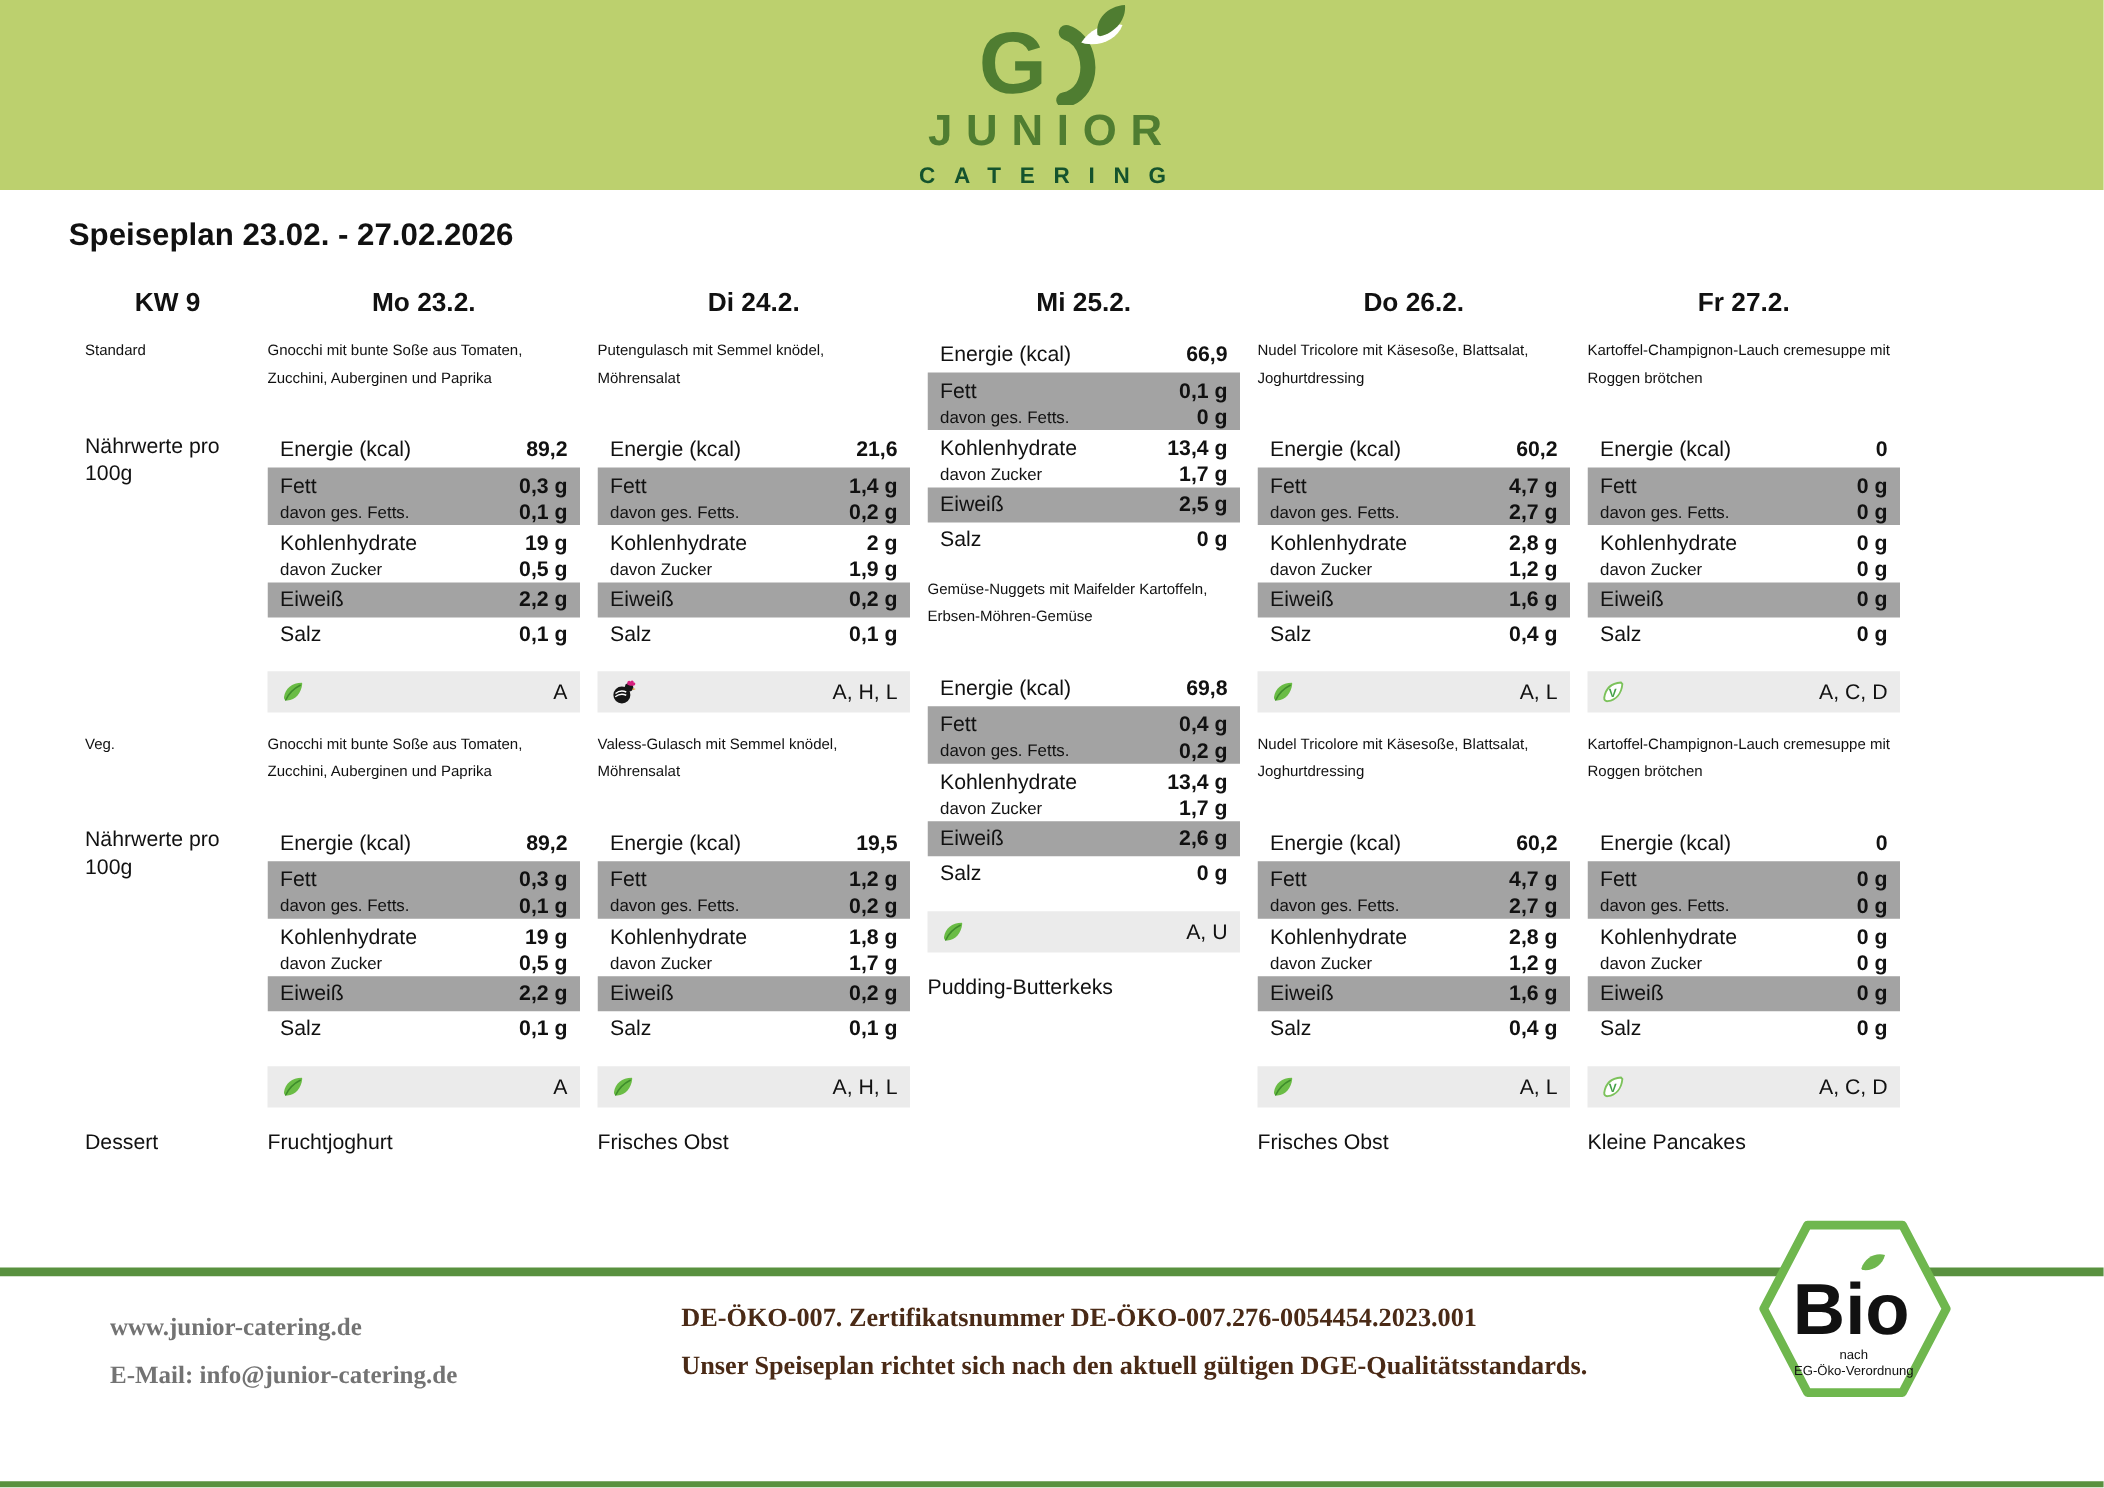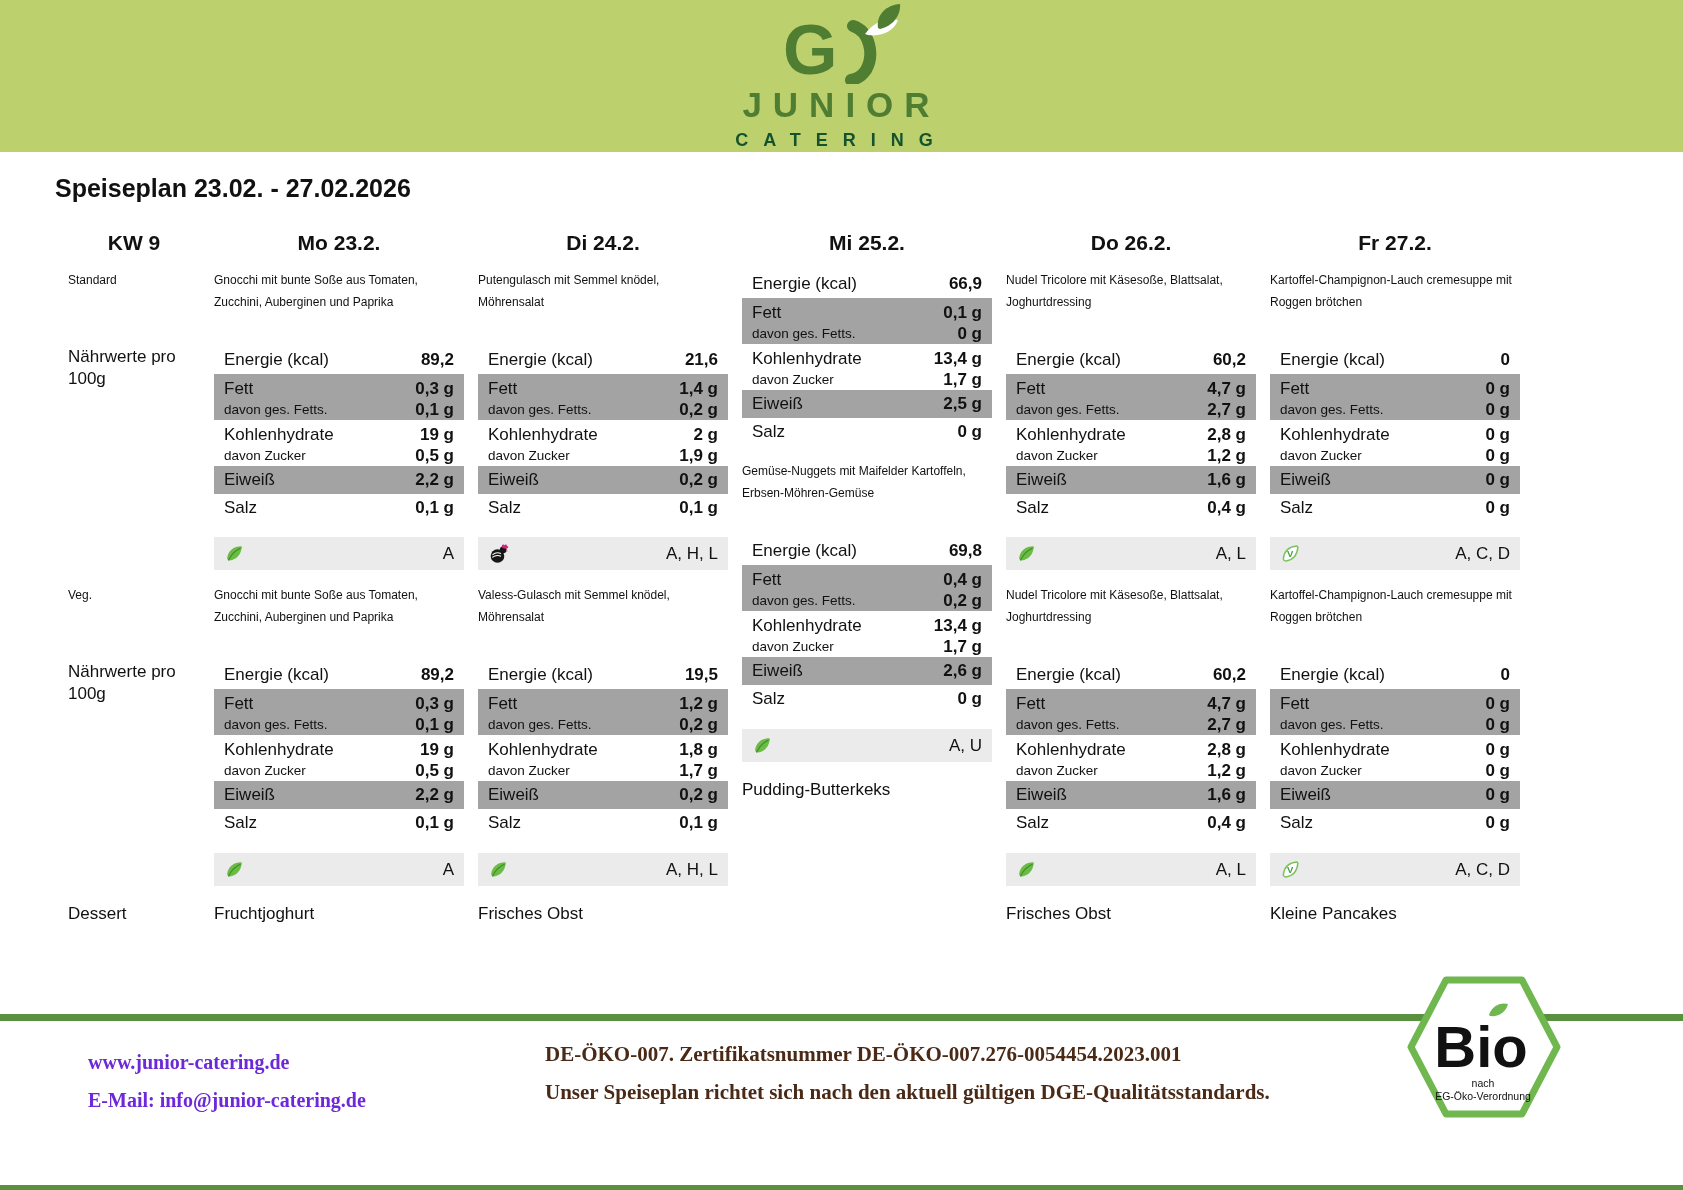--- a/index.html
+++ b/index.html
@@ -34,21 +34,21 @@
   .h2 .sub{display:block;font-size:13.5px;line-height:17px;}
   .h2 .subv{display:block;font-size:17px;line-height:17px;}
   .alg{margin-top:15px;height:33px;background:#ebebeb;display:flex;align-items:center;justify-content:space-between;padding:0 10px;box-sizing:border-box;font-size:17px;}
   .alg.a2{margin-top:16px;}
   .alg.ghost{background:transparent;}
   .ic{width:24px;height:22px;display:flex;align-items:center;}
   .dessert{margin-top:16px;height:24px;font-size:17px;line-height:24px;}
   
   .bar{height:7px;background:#59913f;margin-top:88px;}
   .footer{position:relative;height:160px;}
-  .f-left{position:absolute;left:88px;top:22px;font-family:cursive;font-weight:bold;color:#6d28d9;font-size:20px;line-height:38px;}
+  .f-left{position:absolute;left:88px;top:22px;font-family:cursive;font-weight:bold;color:#737373;font-size:20px;line-height:38px;}
   .f-center{position:absolute;left:545px;top:14px;font-family:cursive;font-weight:bold;color:#4a2a16;font-size:21px;line-height:38px;}
   .f-logo{position:absolute;right:120px;top:-48px;z-index:2;}
   .bar-bottom{position:absolute;left:0;bottom:0;width:100%;height:5px;background:#59913f;}
 </style>
 </head>
 <body>
 
 <div class="band">
   <svg width="190" height="82" viewBox="0 0 190 82">
     <text x="36" y="72" font-family="Liberation Sans, sans-serif" font-size="70" font-weight="bold" fill="#4f7d31">G</text>

